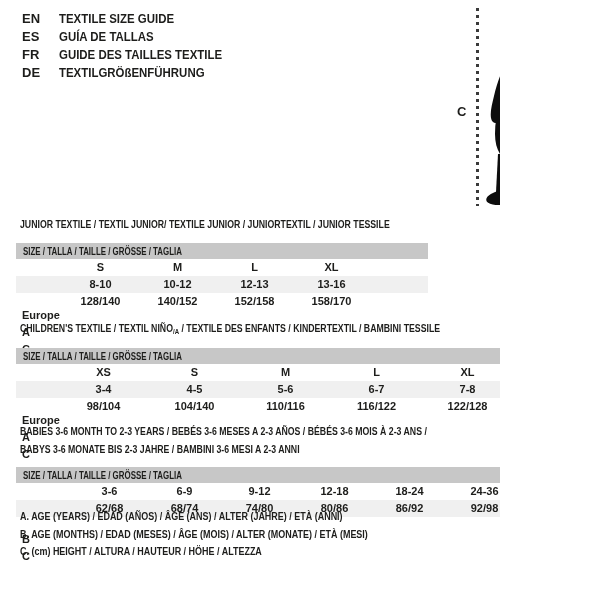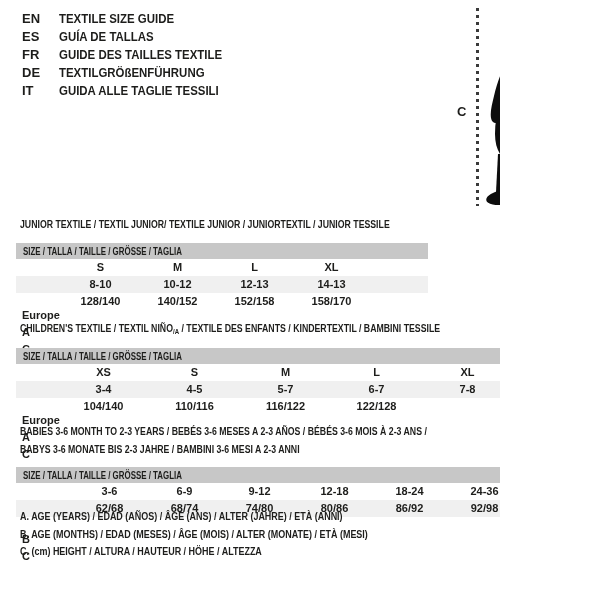--- a/index.html
+++ b/index.html
@@ -60,23 +60,20 @@
     </div>
     <div class="lang-row">
       <span class="lang-code">ES</span><span class="lang-title">GUÍA DE TALLAS</span>
     </div>
     <div class="lang-row">
       <span class="lang-code">FR</span><span class="lang-title">GUIDE DES TAILLES TEXTILE</span>
     </div>
     <div class="lang-row">
       <span class="lang-code">DE</span><span class="lang-title">TEXTILGRÖßENFÜHRUNG</span>
     </div>
-    <div class="lang-row">
-      <span class="lang-code">IT</span><span class="lang-title">GUIDA ALLE TAGLIE TESSILI</span>
-    </div>
   </div>
 
   <div id="figure">
     <span id="height-label">C</span>
     <div id="height-line"></div>
     <svg id="baby-svg" width="106" height="204" viewBox="0 0 106 204" fill="#0d0d0d" xmlns="http://www.w3.org/2000/svg">
       <ellipse cx="52" cy="27" rx="21" ry="24"></ellipse>
       <ellipse cx="29" cy="30" rx="5.5" ry="9"></ellipse>
       <ellipse cx="75" cy="30" rx="5.5" ry="9"></ellipse>
       <path d="M52,42 C62,42 70,48 73,58 C76,70 79,82 80,92 C86,102 89,116 89,130 C89,146 82,157 71,159 C63,160.5 59,154 57,146 L53,134 L49,146 C47,154 43,160.5 35,159 C24,157 17,146 17,130 C17,116 20,102 26,92 C27,82 30,70 33,58 C36,48 42,42 52,42 Z"></path>
@@ -97,21 +94,21 @@
       <span class="cell">S</span>
       <span class="cell">M</span>
       <span class="cell">L</span>
       <span class="cell">XL</span>
     </div>
     <div class="trow alt">
       <span class="lbl">A</span>
       <span class="cell">8-10</span>
       <span class="cell">10-12</span>
       <span class="cell">12-13</span>
-      <span class="cell">14-13</span>
+      <span class="cell">13-16</span>
     </div>
     <div class="trow">
       <span class="lbl">C</span>
       <span class="cell">128/140</span>
       <span class="cell">140/152</span>
       <span class="cell">152/158</span>
       <span class="cell">158/170</span>
     </div>
   </div>
 
@@ -125,26 +122,27 @@
       <span class="cell">XS</span>
       <span class="cell">S</span>
       <span class="cell">M</span>
       <span class="cell">L</span>
       <span class="cell">XL</span>
     </div>
     <div class="trow alt">
       <span class="lbl">A</span>
       <span class="cell">3-4</span>
       <span class="cell">4-5</span>
-      <span class="cell">5-7</span>
+      <span class="cell">5-6</span>
       <span class="cell">6-7</span>
       <span class="cell">7-8</span>
     </div>
     <div class="trow">
       <span class="lbl">C</span>
+      <span class="cell">98/104</span>
       <span class="cell">104/140</span>
       <span class="cell">110/116</span>
       <span class="cell">116/122</span>
       <span class="cell">122/128</span>
     </div>
   </div>
 
   <div id="sec3-title" class="sec-title">
     <div>BABIES 3-6 MONTH TO 2-3 YEARS / BEBÉS 3-6 MESES A 2-3 AÑOS / BÉBÉS 3-6 MOIS À 2-3 ANS /</div>
     <div>BABYS 3-6 MONATE BIS 2-3 JAHRE / BAMBINI 3-6 MESI A 2-3 ANNI</div>

